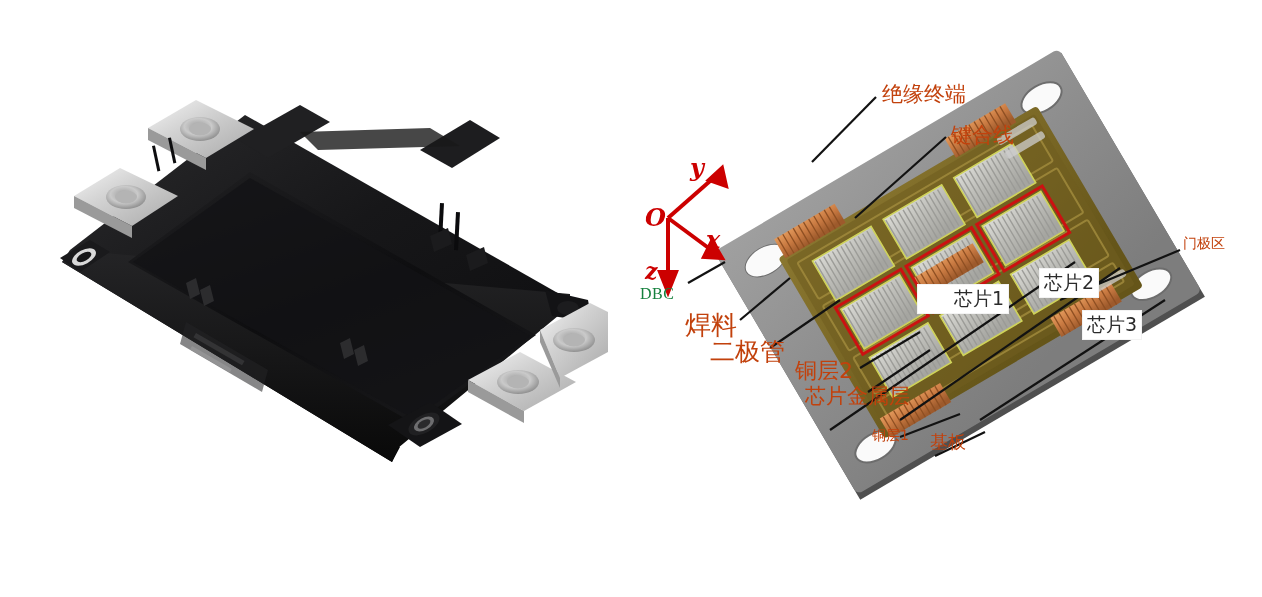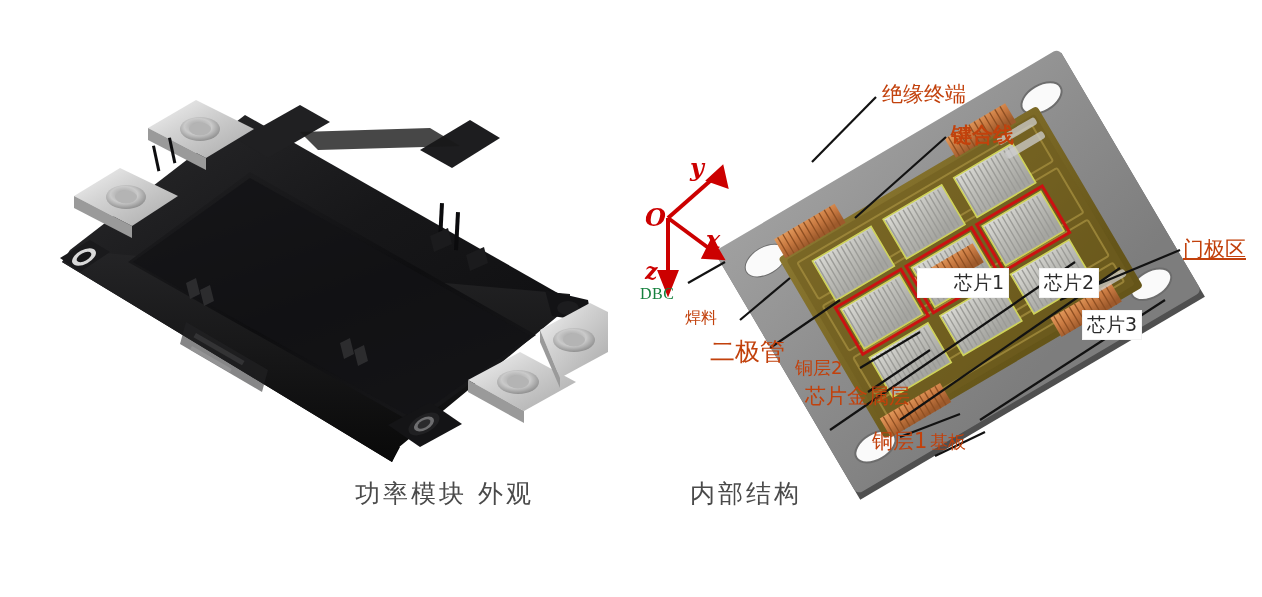--- a/index.html
+++ b/index.html
@@ -465,33 +465,31 @@
       <line x1="1165" y1="300" x2="980" y2="420"></line>
     </g>
   </svg>
 
   <div class="axlbl" style="left:645px;top:203px;font-size:24px;">O</div>
   <div class="axlbl" style="left:690px;top:153px;font-size:24px;">y</div>
   <div class="axlbl" style="left:706px;top:225px;font-size:24px;">x</div>
   <div class="axlbl" style="left:645px;top:258px;font-size:22px;">z</div>
 
   <div class="lbl" style="left:882px;top:80px;font-size:21px;">绝缘终端</div>
-  <div class="lbl" style="left:951px;top:121px;font-size:21px;font-weight:bold;">键合线</div>
-  <div class="lbl" style="left:1183px;top:235px;font-size:21px;text-decoration:underline;">门极区</div>
+  <div class="lbl" style="left:951px;top:121px;font-size:21px;">键合线</div>
+  <div class="lbl" style="left:1183px;top:235px;font-size:14px;">门极区</div>
 
   <div class="lbl" style="left:640px;top:285px;font-size:16px;color:#15803d;
        font-family:'Liberation Serif',serif;letter-spacing:0.5px;">DBC</div>
 
-  <div class="lbl" style="left:685px;top:308px;font-size:16px;">焊料</div>
+  <div class="lbl" style="left:685px;top:308px;font-size:26px;">焊料</div>
   <div class="lbl" style="left:710px;top:335px;font-size:25px;">二极管</div>
-  <div class="lbl" style="left:795px;top:356px;font-size:18px;">铜层2</div>
+  <div class="lbl" style="left:795px;top:356px;font-size:22px;">铜层2</div>
   <div class="lbl" style="left:757px;top:382px;font-size:21px;margin-left:48px;">芯片金属层</div>
-  <div class="lbl" style="left:872px;top:427px;font-size:21px;">铜层1</div>
+  <div class="lbl" style="left:872px;top:427px;font-size:14px;">铜层1</div>
   <div class="lbl" style="left:930px;top:430px;font-size:18px;">基板</div>
 
-  <div class="chipbox" style="left:917px;top:268px;padding-left:36px;">芯片1</div>
+  <div class="chipbox" style="left:917px;top:284px;padding-left:36px;">芯片1</div>
   <div class="chipbox" style="left:1027px;top:268px;margin-left:12px;">芯片2</div>
   <div class="chipbox" style="left:1082px;top:310px;">芯片3</div>
 
-  <div class="cap" style="left:355px;top:477px;">功率模块 外观</div>
-  <div class="cap" style="left:690px;top:477px;">内部结构</div>
 
 </div>
 
 </body></html>

